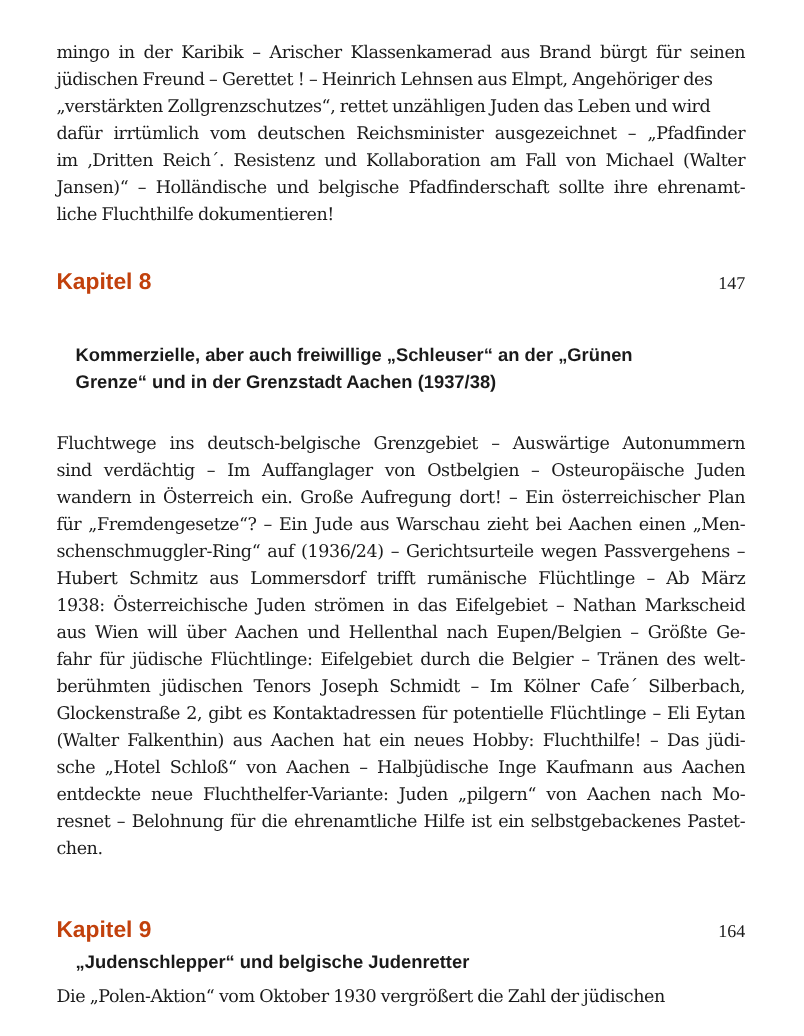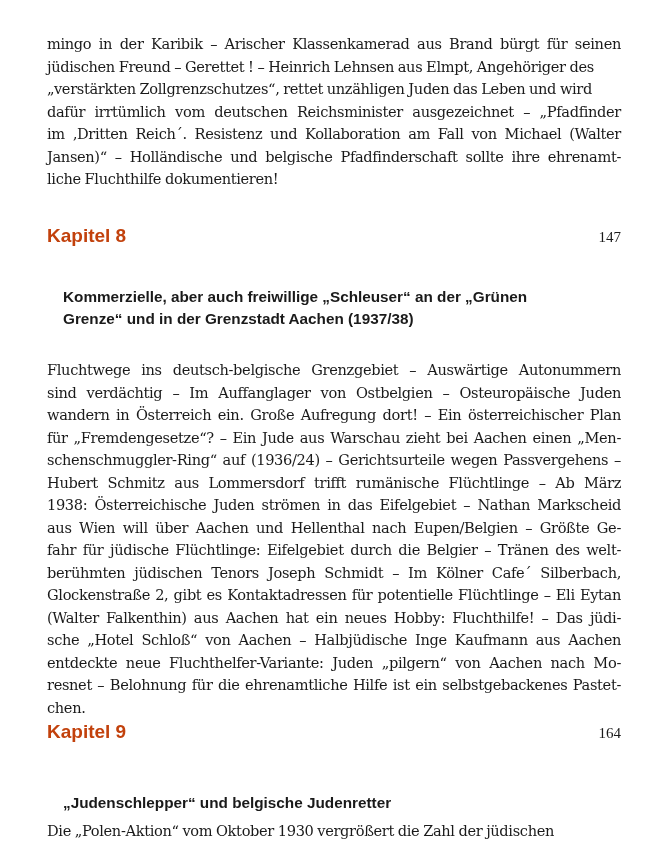--- a/index.html
+++ b/index.html
@@ -112,21 +112,21 @@
     <span class="line">fahr für jüdische Flüchtlinge: Eifelgebiet durch die Belgier – Tränen des welt-</span>
     <span class="line">berühmten jüdischen Tenors Joseph Schmidt – Im Kölner Cafe´ Silberbach,</span>
     <span class="line">Glockenstraße 2, gibt es Kontaktadressen für potentielle Flüchtlinge – Eli Eytan</span>
     <span class="line">(Walter Falkenthin) aus Aachen hat ein neues Hobby: Fluchthilfe! – Das jüdi-</span>
     <span class="line">sche „Hotel Schloß“ von Aachen – Halbjüdische Inge Kaufmann aus Aachen</span>
     <span class="line">entdeckte neue Fluchthelfer-Variante: Juden „pilgern“ von Aachen nach Mo-</span>
     <span class="line">resnet – Belohnung für die ehrenamtliche Hilfe ist ein selbstgebackenes Pastet-</span>
     <span class="line last">chen.</span>
   </div>
 
-  <div class="chapter-row" style="top:721px;">
+  <div class="chapter-row" style="top:765px;">
     <span class="chapter-title">Kapitel 9</span>
     <span class="chapter-page">164</span>
   </div>
 
   <div class="subtitle" style="top:776px;">
     <span class="line last">„Judenschlepper“ und belgische Judenretter</span>
   </div>
 
   <div class="block para" style="top:820px;">
     <span class="line last">Die „Polen-Aktion“ vom Oktober 1930 vergrößert die Zahl der jüdischen</span>

